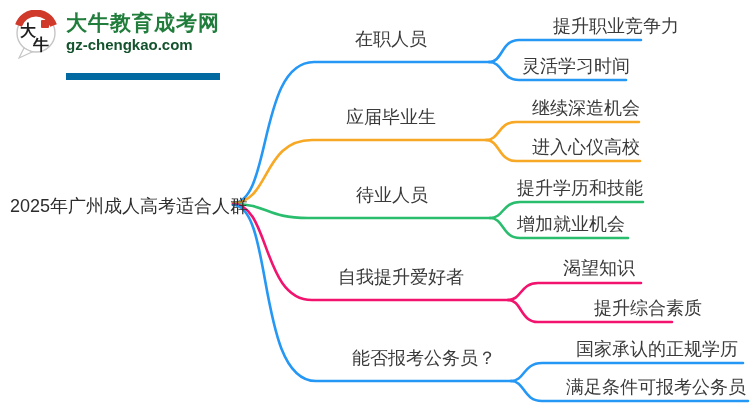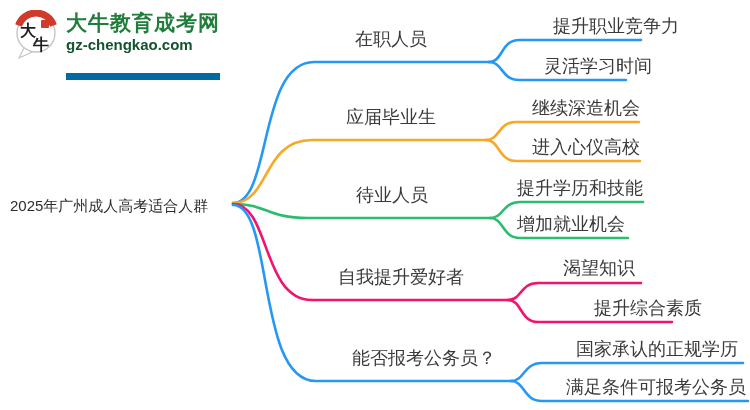--- a/index.html
+++ b/index.html
@@ -51,21 +51,21 @@
   
   .node {
     position: absolute;
     white-space: nowrap;
     color: #3a3a3a;
     font-size: 18px;
     line-height: 23px;
   }
   .root-node {
     color: #2d2d2d;
-    font-size: 15px;
+    font-size: 18px;
     line-height: 24px;
   }
 </style>
 </head>
 <body>
 
 <div id="app">
 
   <div class="logo">
     <svg class="logo-icon" viewBox="0 0 46 50" xmlns="http://www.w3.org/2000/svg">
@@ -107,21 +107,21 @@
 
   <div class="node root-node" style="left:10px; top:194px;">2025年广州成人高考适合人群</div>
 
   <div class="node" style="left:355px; top:28px;">在职人员</div>
   <div class="node" style="left:346px; top:106px;">应届毕业生</div>
   <div class="node" style="left:356px; top:184px;">待业人员</div>
   <div class="node" style="left:338px; top:266px;">自我提升爱好者</div>
   <div class="node" style="left:352px; top:347px;">能否报考公务员？</div>
 
   <div class="node" style="left:517px; top:15px;margin-left:36px;">提升职业竞争力</div>
-  <div class="node" style="left:544px; top:55px;">灵活学习时间</div>
+  <div class="node" style="left:522px; top:55px;">灵活学习时间</div>
   <div class="node" style="left:532px; top:97px;">继续深造机会</div>
   <div class="node" style="left:532px; top:136px;text-align:right;">进入心仪高校</div>
   <div class="node" style="left:517px; top:177px;">提升学历和技能</div>
   <div class="node" style="left:517px; top:213px;">增加就业机会</div>
   <div class="node" style="left:563px; top:258px;font-family:Liberation Mono, monospace;">渴望知识</div>
   <div class="node" style="left:594px; top:297px;">提升综合素质</div>
   <div class="node" style="left:576px; top:338px;">国家承认的正规学历</div>
   <div class="node" style="left:566px; top:376px;">满足条件可报考公务员</div>
 
 </div>

